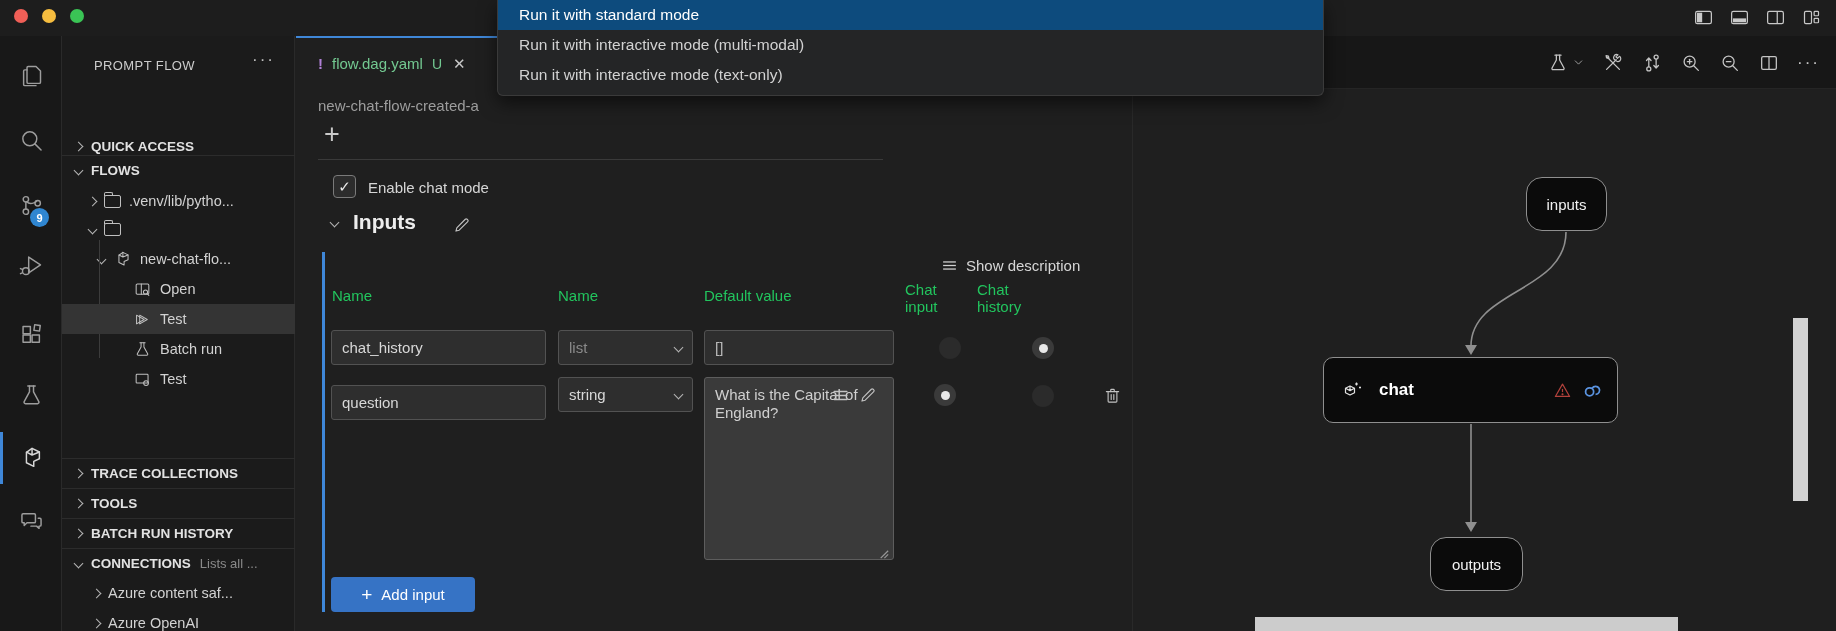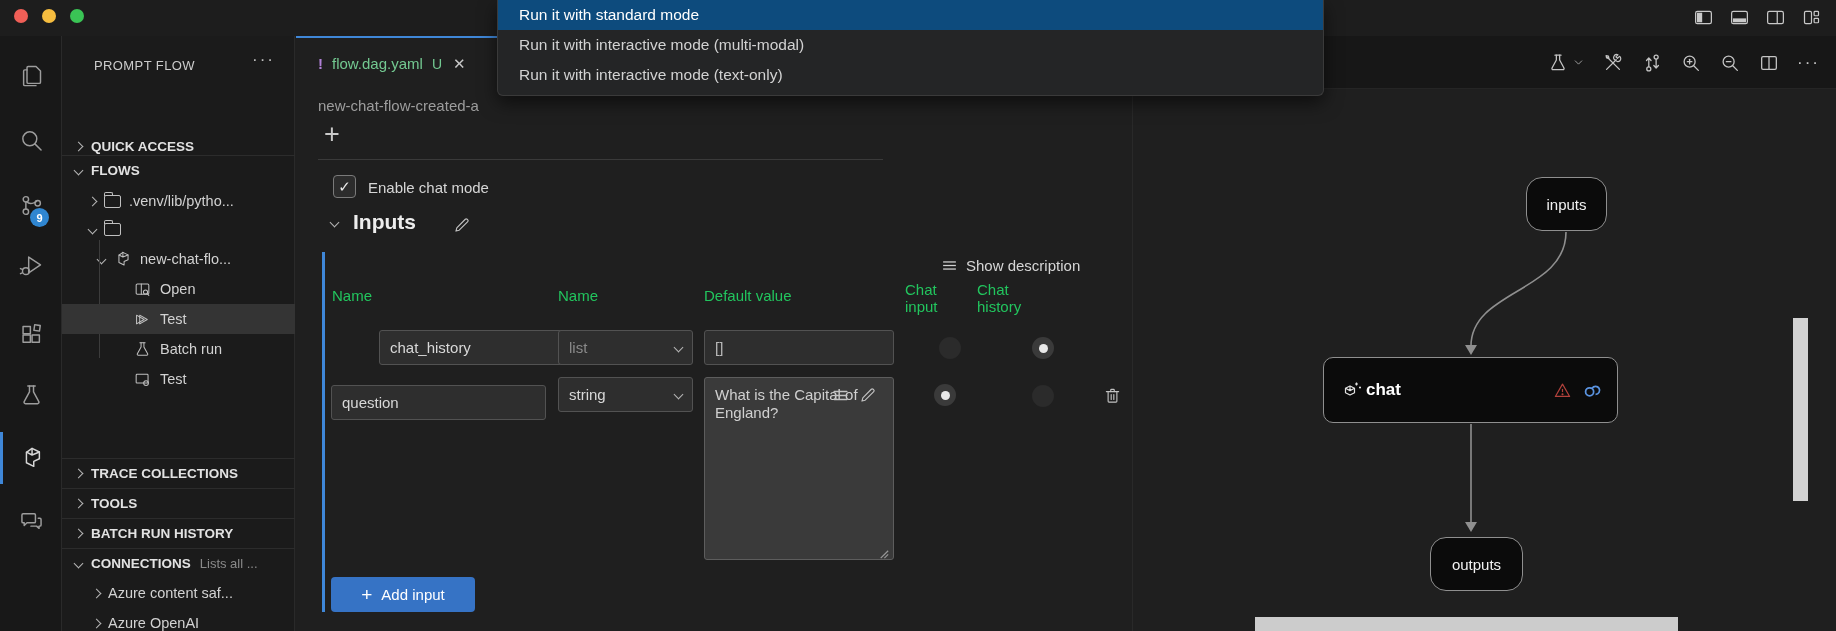--- a/index.html
+++ b/index.html
@@ -72,21 +72,21 @@
   .radio.on::after { content:''; position:absolute; inset:6.5px; background:#e8e8e8; border-radius:50%; }
   .trash { position:absolute; left:1102px; top:385px; }
   .add-btn { position:absolute; left:331px; top:577px; width:144px; height:35px; background:#3673c5; border:none; border-radius:4px; color:#fff; font-size:15px; font-family:inherit; display:flex; align-items:center; justify-content:center; gap:9px; }
   .add-btn .pl { font-size:19px; font-weight:300; }
 
   
   .panel-divider { position:absolute; left:1132px; top:89px; width:1px; height:542px; background:#292929; }
   .edges { position:absolute; left:0; top:0; width:1836px; height:631px; pointer-events:none; }
   .gnode { position:absolute; background:#0b0b0b; border:1.5px solid #8f8f8f; display:flex; align-items:center; justify-content:center; color:#f2f2f2; font-size:15px; }
   .gnode.pill { border-radius:16px; }
-  .gnode.chat { border-radius:10px; justify-content:flex-start; padding:0 16px; gap:2px; font-size:17px; font-weight:700; color:#ffffff; }
+  .gnode.chat { border-radius:10px; justify-content:flex-start; padding:0 16px; gap:15px; font-size:17px; font-weight:700; color:#ffffff; }
   .chat-right { position:absolute; right:14px; top:0; height:100%; display:flex; align-items:center; gap:10px; }
   .vscroll { position:absolute; left:1793px; top:318px; width:15px; height:183px; background:#d2d2d2; }
   .hscroll { position:absolute; left:1255px; top:617px; width:423px; height:14px; background:#cccccc; }
 
   
   .qp { position:absolute; left:497px; top:0; width:827px; background:#242526; border:1px solid #3a3a3a; border-top:none; border-radius:0 0 6px 6px; box-shadow:0 7px 18px rgba(0,0,0,.55); z-index:100; padding-bottom:5px; }
   .qp-input { display:block; width:807px; height:38px; margin:9px 10px 7px; background:#2c2d2e; border:1.5px solid #3c7bd9; border-radius:2px; color:#d8d8d8; font-size:15.5px; padding:0 12px; font-family:inherit; outline:none; }
   .qp-input::placeholder { color:#8b9095; }
   .qp-item { height:30px; display:flex; align-items:center; padding-left:21px; font-size:15.5px; color:#d2d2d2; }
   .qp-item.sel { background:#0d4b7d; color:#ffffff; }
@@ -336,21 +336,21 @@
     </svg>
   <span>Show description</span>
 </div>
 
 <div class="col-h" style="left:332px; top:287px">Name</div>
 <div class="col-h" style="left:558px; top:287px">Name</div>
 <div class="col-h" style="left:704px; top:287px">Default value</div>
 <div class="col-h" style="left:905px; top:281px; width:52px">Chat input</div>
 <div class="col-h" style="left:977px; top:281px; width:62px">Chat history</div>
 
-<input class="tfield" style="left: 331px; top: 330px; width: 215px; margin-left: 48px;" value="chat_history">
+<input class="tfield" style="left: 331px; top: 330px; width: 215px;" value="chat_history">
 <div class="tselect dis" style="left:558px; top:330px; width:135px">
     <span>list</span>
     <span class="chev d"></span>
   </div>
 <input class="tfield" style="left: 704px; top: 330px; width: 190px; color: rgb(185, 185, 185);" value="[]">
 <div class="radio" style="left:939px; top:337px"></div>
 <div class="radio on" style="left:1032px; top:337px"></div>
 
 <input class="tfield" style="left: 331px; top: 377px; width: 215px; margin-top: 8px;" value="question">
 <div class="tselect" style="left:558px; top:377px; width:135px">

